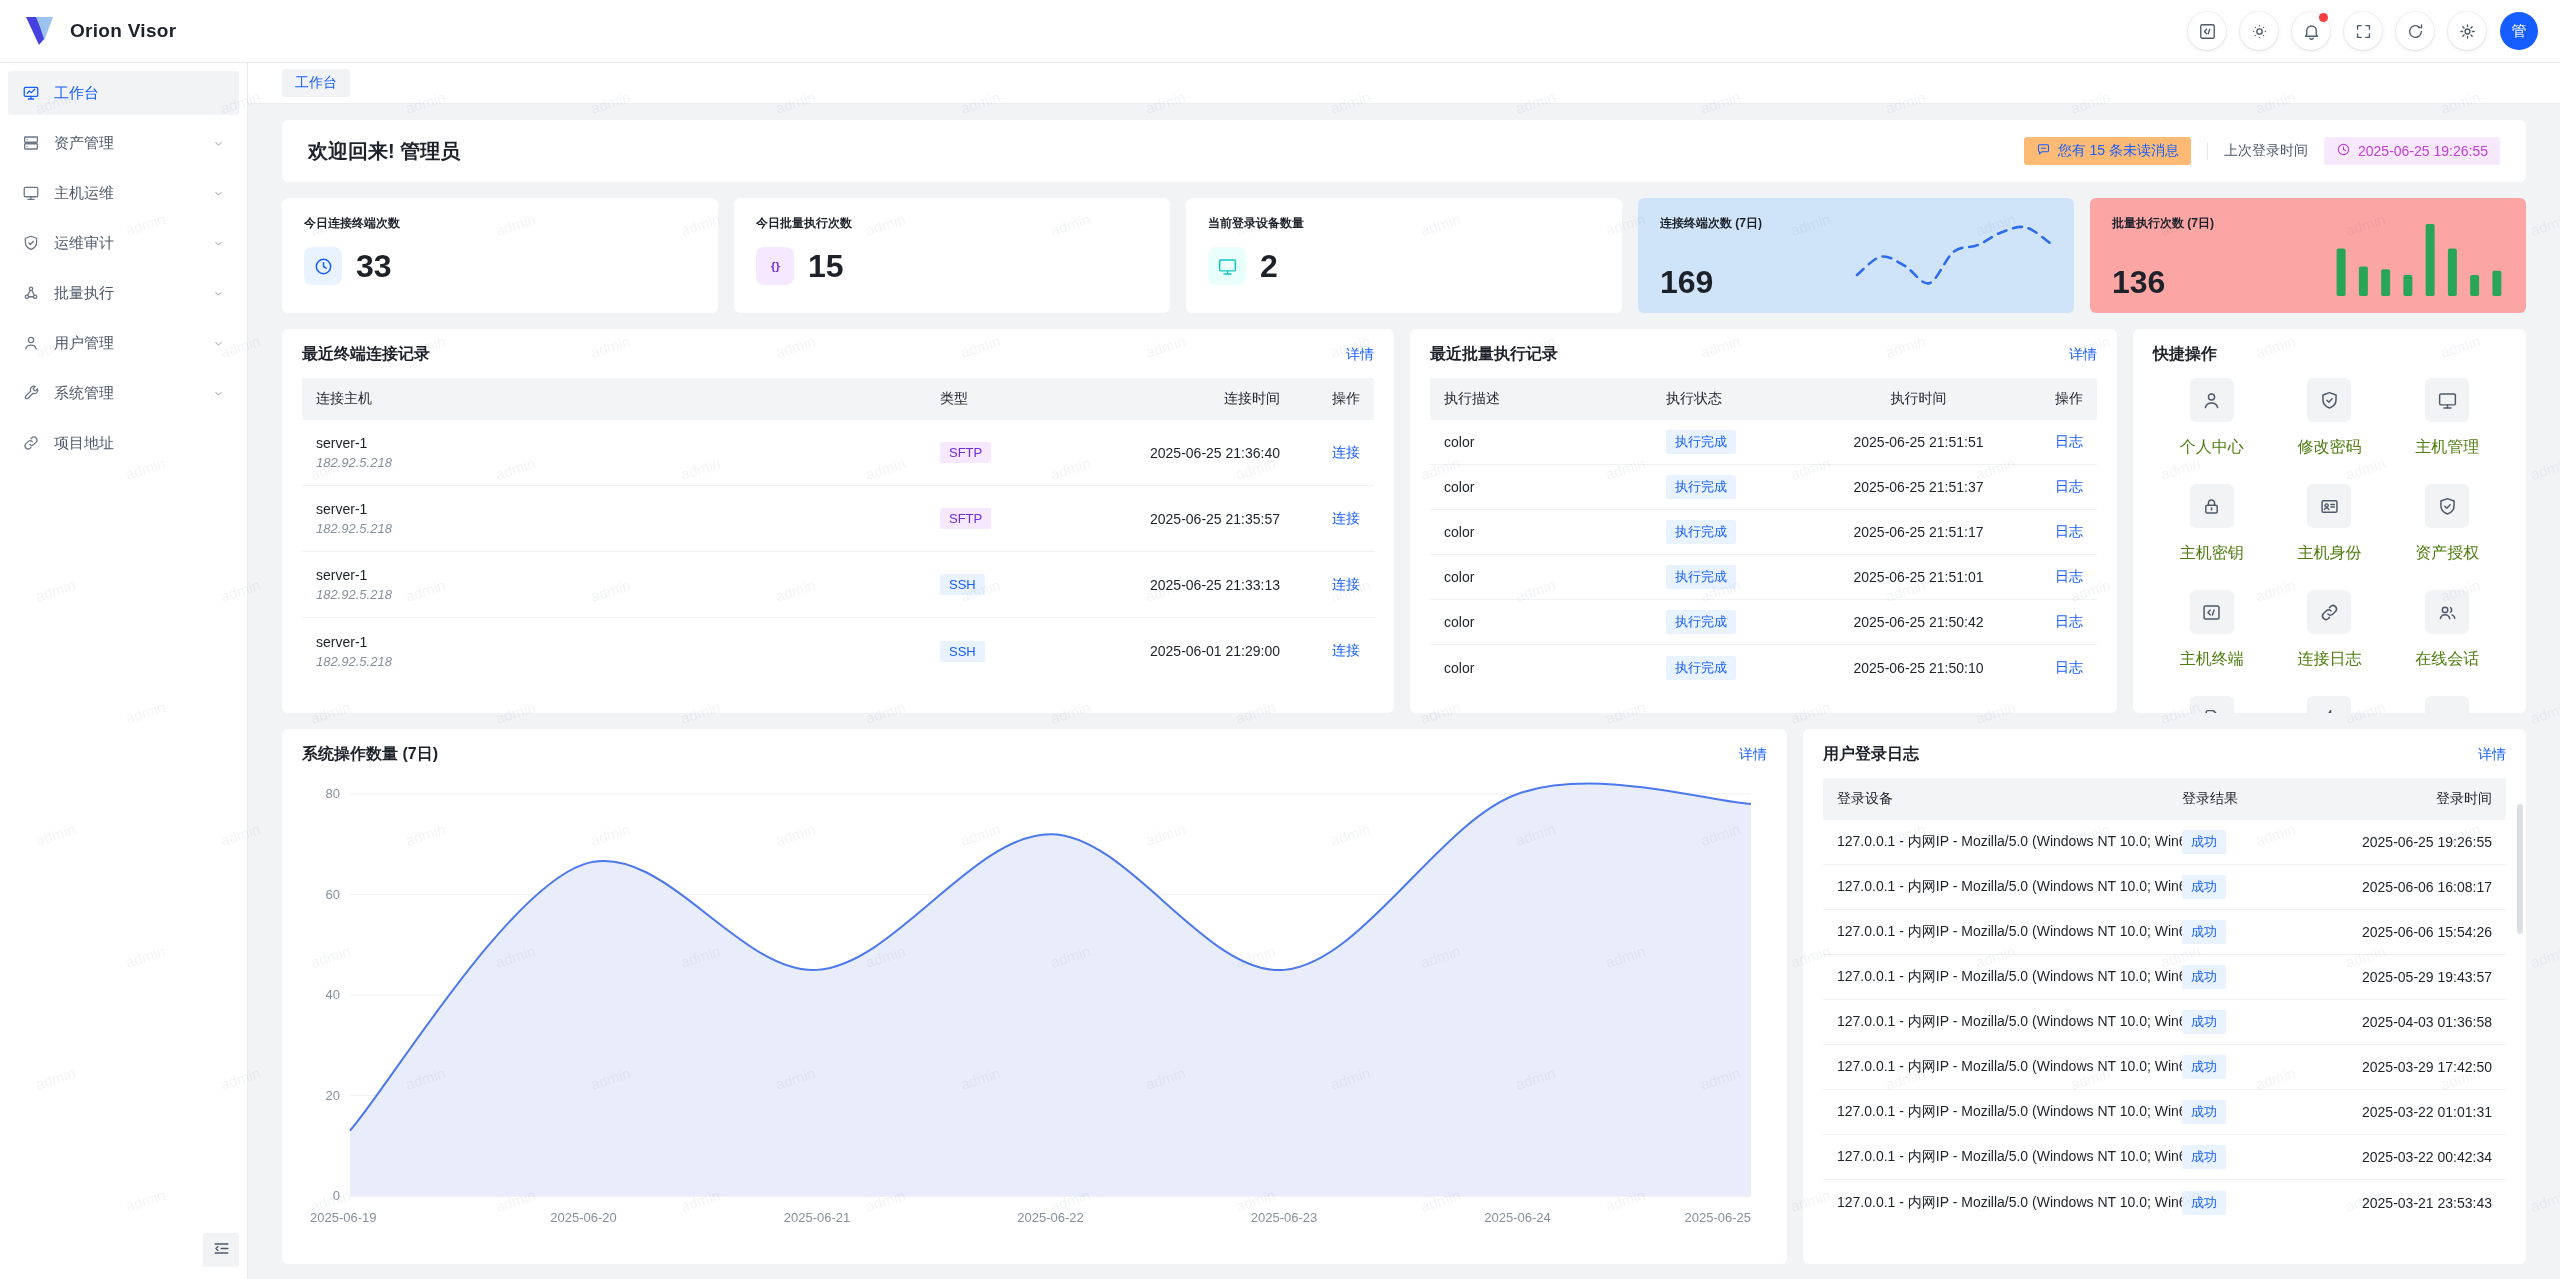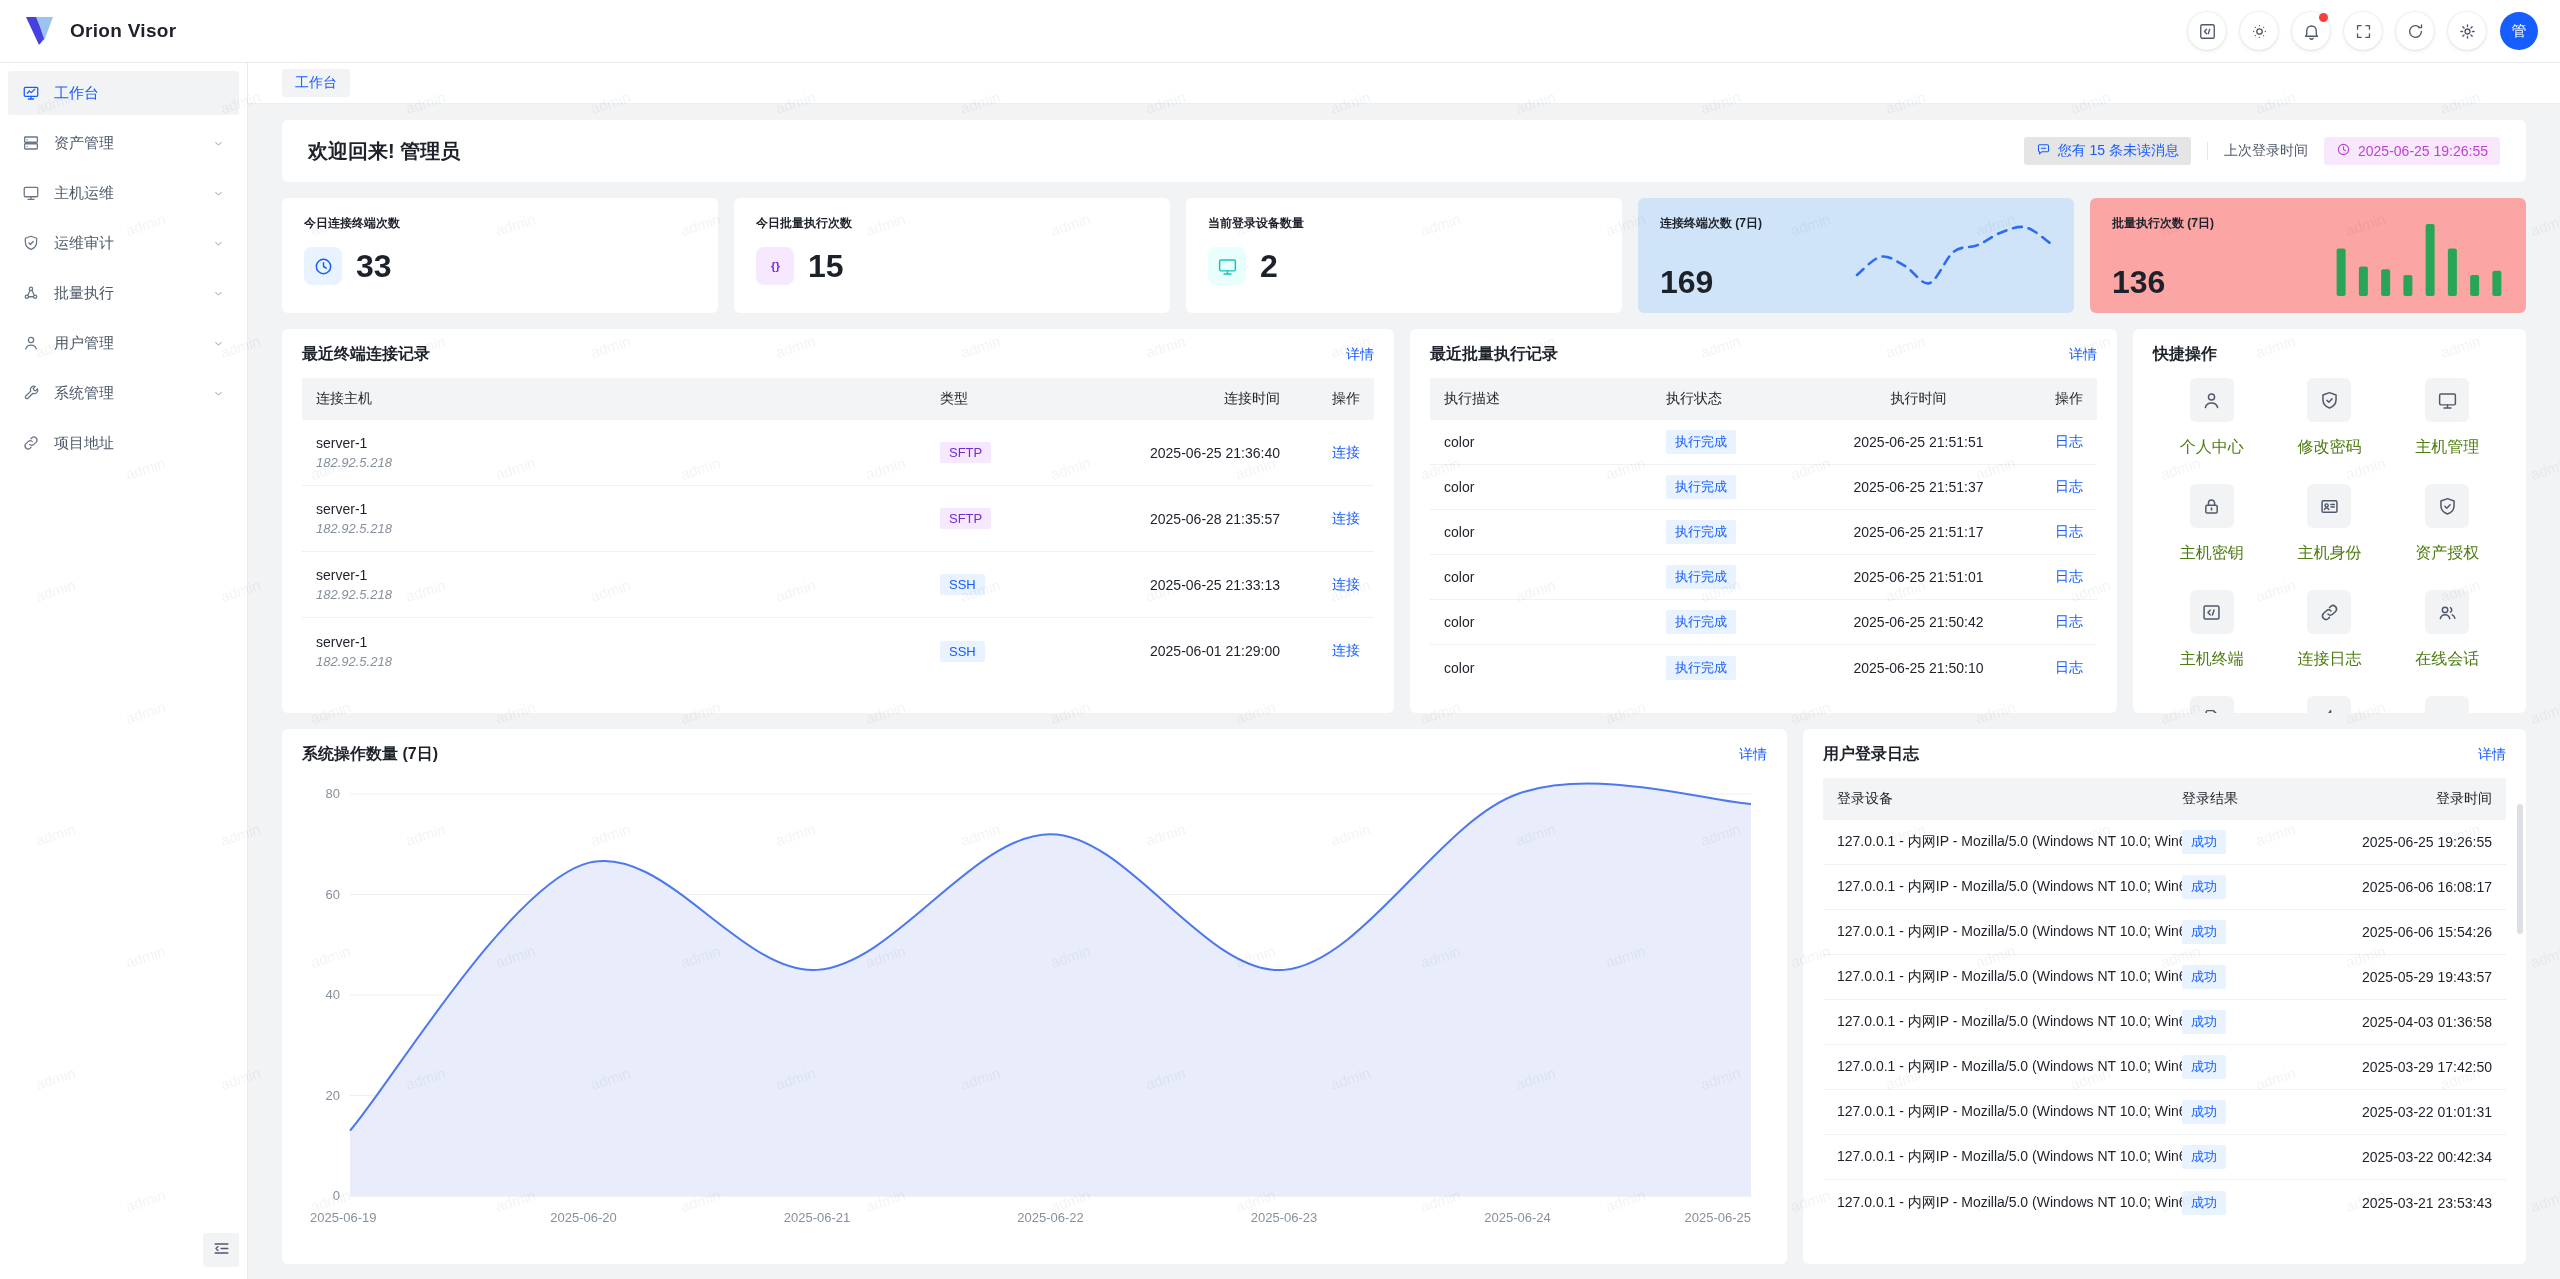--- a/index.html
+++ b/index.html
@@ -31,21 +31,21 @@
   .breadcrumb-bar { height:41px; background:#fff; border-bottom:1px solid #eceef1; display:flex; align-items:center; padding:0 34px; }
   .crumb-chip { background:#f2f3f5; color:#165dff; font-size:14px; padding:5px 13px; border-radius:3px; cursor:pointer; }
 
   .scroll-area { padding:16px 34px 0; display:flex; flex-direction:column; gap:16px; }
 
   
   .welcome-card { background:#fff; border-radius:6px; height:62px; display:flex; align-items:center; justify-content:space-between; padding:0 26px; }
   .welcome-title { font-size:20px; font-weight:600; }
   .welcome-right { display:flex; align-items:center; gap:16px; }
   .chip { display:flex; align-items:center; gap:7px; font-size:14px; padding:5px 12px; border-radius:3px; }
-  .chip-blue { background:#e5e5e5; color:#165dff; cursor:pointer; }
+  .chip-blue { background:#fdba74; color:#165dff; cursor:pointer; }
   .chip-pink { background:#f8e8fc; color:#c13fd6; }
   .vdiv { width:1px; height:18px; background:#e5e6eb; }
   .last-login-label { font-size:14px; color:#4e5969; }
 
   
   .stats-row { display:flex; gap:16px; }
   .stat-card { flex:1; height:115px; background:#fff; border-radius:6px; padding:17px 22px; position:relative; overflow:hidden; }
   .stat-label { font-size:12px; font-weight:600; color:#1d2129; }
   .stat-value-row { display:flex; align-items:center; gap:14px; margin-top:15px; }
   .stat-icon { width:38px; height:38px; border-radius:8px; display:flex; align-items:center; justify-content:center; }
@@ -379,21 +379,21 @@
                 <div class="col-type"><span class="badge" style="background: rgb(245, 232, 255); color: rgb(114, 46, 209);">SFTP</span></div>
                 <div class="col-time">2025-06-25 21:36:40</div>
                 <div class="col-act"><span class="link">连接</span></div>
               </div>
               <div class="t-row" style="height: 66px;">
                 <div class="col-grow">
                   <div class="host-name">server-1</div>
                   <div class="host-ip">182.92.5.218</div>
                 </div>
                 <div class="col-type"><span class="badge" style="background: rgb(245, 232, 255); color: rgb(114, 46, 209);">SFTP</span></div>
-                <div class="col-time">2025-06-28 21:35:57</div>
+                <div class="col-time">2025-06-25 21:35:57</div>
                 <div class="col-act"><span class="link">连接</span></div>
               </div>
               <div class="t-row" style="height: 66px;">
                 <div class="col-grow">
                   <div class="host-name">server-1</div>
                   <div class="host-ip">182.92.5.218</div>
                 </div>
                 <div class="col-type"><span class="badge" style="background: rgb(232, 243, 255); color: rgb(22, 93, 255);">SSH</span></div>
                 <div class="col-time">2025-06-25 21:33:13</div>
                 <div class="col-act"><span class="link">连接</span></div>

